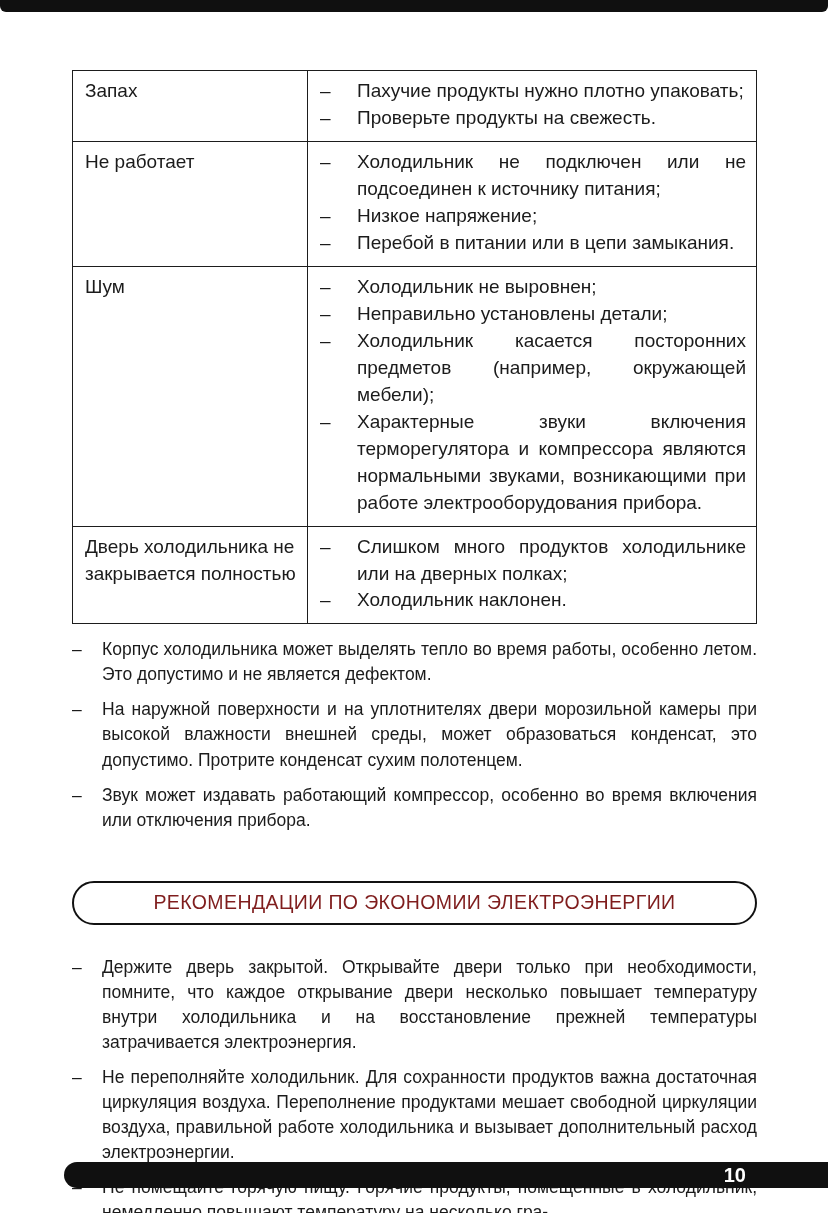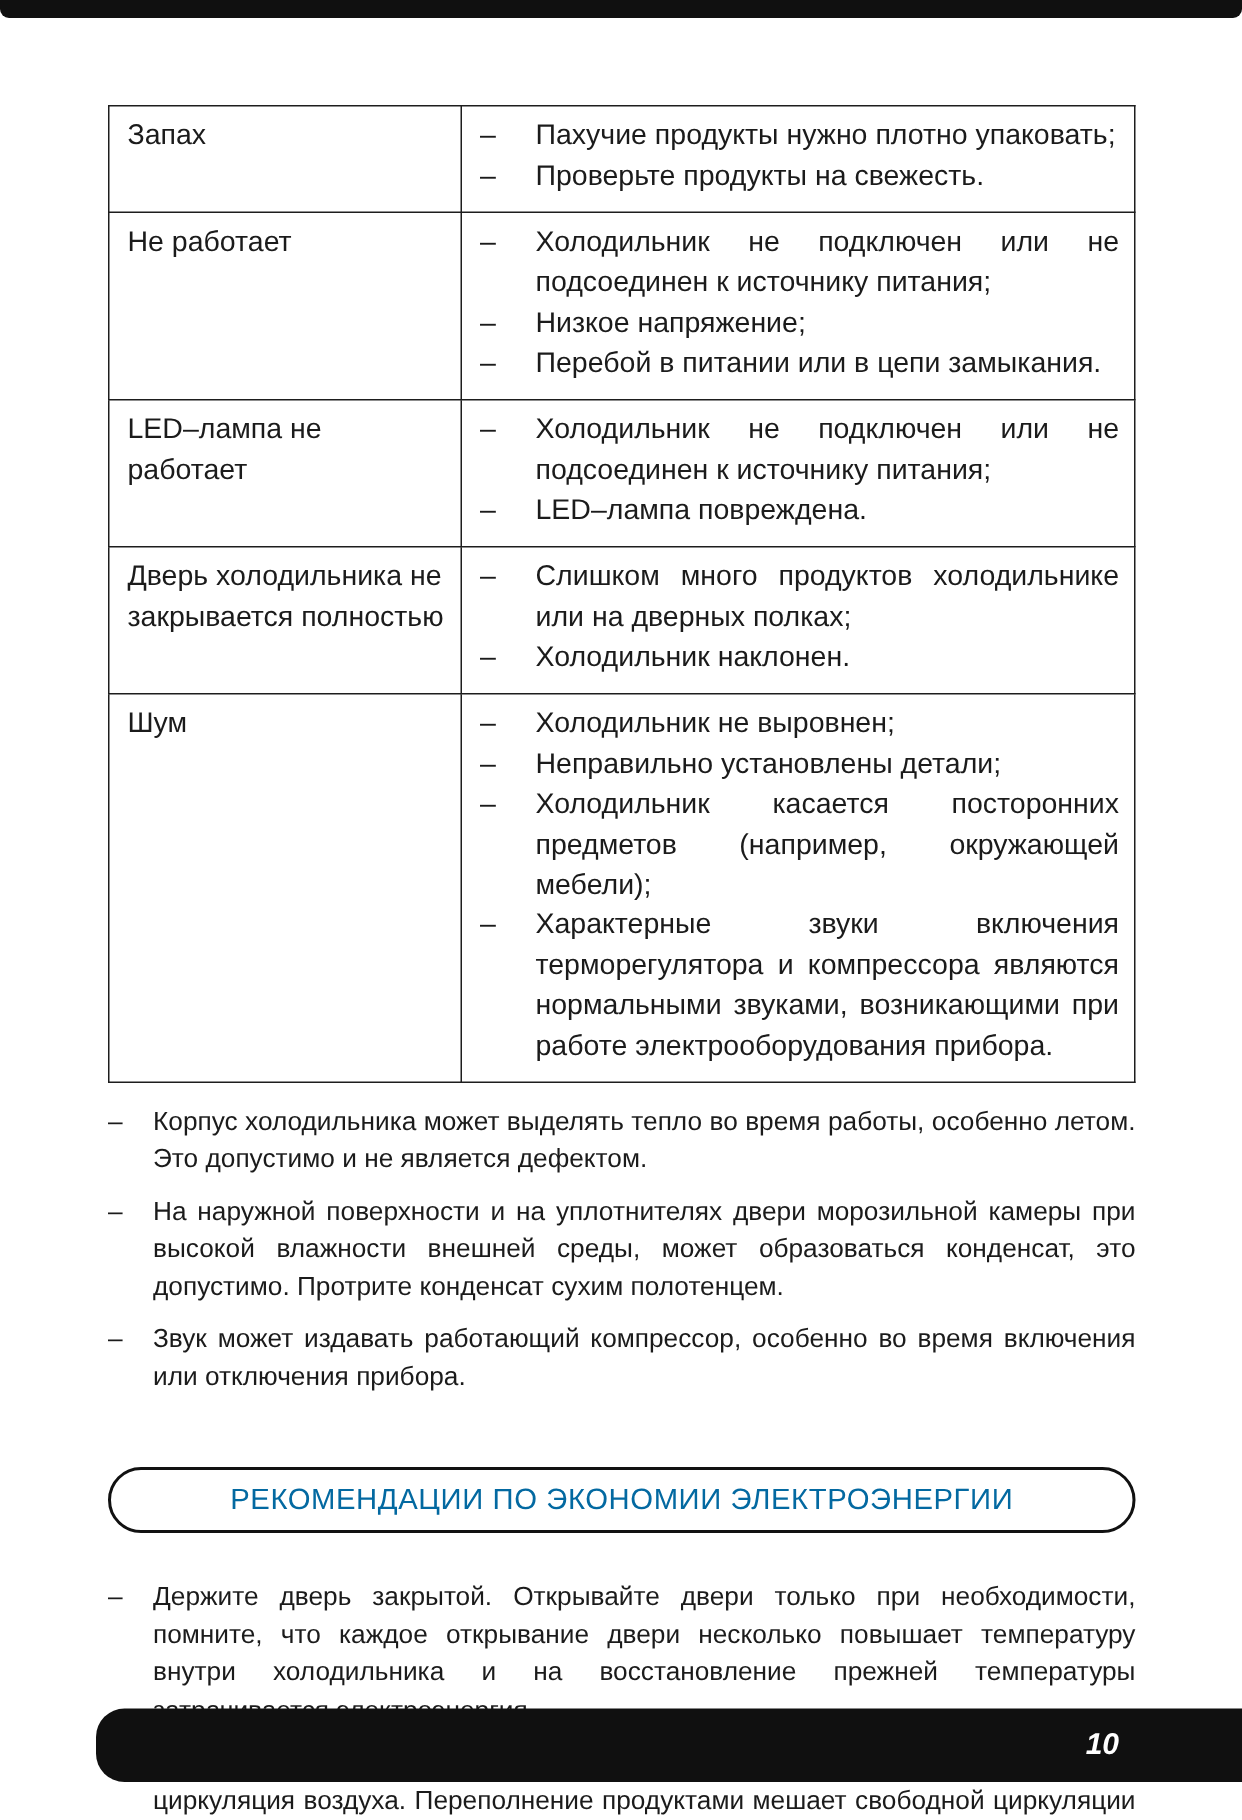--- a/index.html
+++ b/index.html
@@ -85,38 +85,37 @@
   .section-pill {
     margin: 48px 0 30px 0;
     height: 40px;
     border: 2px solid #111;
     border-radius: 22px;
     display: flex;
     align-items: center;
     justify-content: center;
     font-size: 19.5px;
     letter-spacing: 0.4px;
-    color: #0369a1;
+    color: #7f1d1d;
   }
 
   
   .footer-bar {
     position: absolute;
     left: 64px;
     right: 0;
     bottom: 25px;
-    height: 49px;
+    height: 26px;
     background: #101010;
     border-radius: 19px 0 0 19px;
     display: flex;
     align-items: center;
     justify-content: flex-end;
     padding-right: 82px;
     box-sizing: border-box;
-    font-style: italic;
   }
   .footer-bar .page-number {
     color: #ffffff;
     font-size: 20px;
     font-weight: bold;
   }
 </style>
 </head>
 <body>
 
@@ -157,72 +156,57 @@
               <span class="dash">–</span>
               <span class="cause-text">Низкое напряжение;</span>
             </div>
             <div class="cause">
               <span class="dash">–</span>
               <span class="cause-text">Перебой в питании или в цепи замыкания.</span>
             </div>
           </td>
         </tr>
 
-        <tr>
-          <td class="problem-col">
-            <span>LED–лампа не работает</span>
-          </td>
-          <td>
-            <div class="cause">
-              <span class="dash">–</span>
-              <span class="cause-text">Холодильник не подключен или не подсоединен к источнику питания;</span>
-            </div>
-            <div class="cause">
-              <span class="dash">–</span>
-              <span class="cause-text">LED–лампа повреждена.</span>
+
+        <tr>
+          <td class="problem-col">
+            <span>Шум</span>
+          </td>
+          <td>
+            <div class="cause">
+              <span class="dash">–</span>
+              <span class="cause-text">Холодильник не выровнен;</span>
+            </div>
+            <div class="cause">
+              <span class="dash">–</span>
+              <span class="cause-text">Неправильно установлены детали;</span>
+            </div>
+            <div class="cause">
+              <span class="dash">–</span>
+              <span class="cause-text">Холодильник касается посторонних предметов (например, окружающей мебели);</span>
+            </div>
+            <div class="cause">
+              <span class="dash">–</span>
+              <span class="cause-text">Характерные звуки включения терморегулятора и компрессора являются нормальными звуками, возникающими при работе электрооборудования прибора.</span>
             </div>
           </td>
         </tr>
 
         <tr>
           <td class="problem-col">
             <span>Дверь холодильника не закрывается полностью</span>
           </td>
           <td>
             <div class="cause">
               <span class="dash">–</span>
               <span class="cause-text">Слишком много продуктов холодильнике или на дверных полках;</span>
             </div>
             <div class="cause">
               <span class="dash">–</span>
               <span class="cause-text">Холодильник наклонен.</span>
-            </div>
-          </td>
-        </tr>
-
-        <tr>
-          <td class="problem-col">
-            <span>Шум</span>
-          </td>
-          <td>
-            <div class="cause">
-              <span class="dash">–</span>
-              <span class="cause-text">Холодильник не выровнен;</span>
-            </div>
-            <div class="cause">
-              <span class="dash">–</span>
-              <span class="cause-text">Неправильно установлены детали;</span>
-            </div>
-            <div class="cause">
-              <span class="dash">–</span>
-              <span class="cause-text">Холодильник касается посторонних предметов (например, окружающей мебели);</span>
-            </div>
-            <div class="cause">
-              <span class="dash">–</span>
-              <span class="cause-text">Характерные звуки включения терморегулятора и компрессора являются нормальными звуками, возникающими при работе электрооборудования прибора.</span>
             </div>
           </td>
         </tr>
       </tbody>
     </table>
 
     <div class="notes">
       <div class="bullet-item">
         <span class="dash">–</span>
         <p>Корпус холодильника может выделять тепло во время работы, особенно летом. Это допустимо и не является дефектом.</p>

